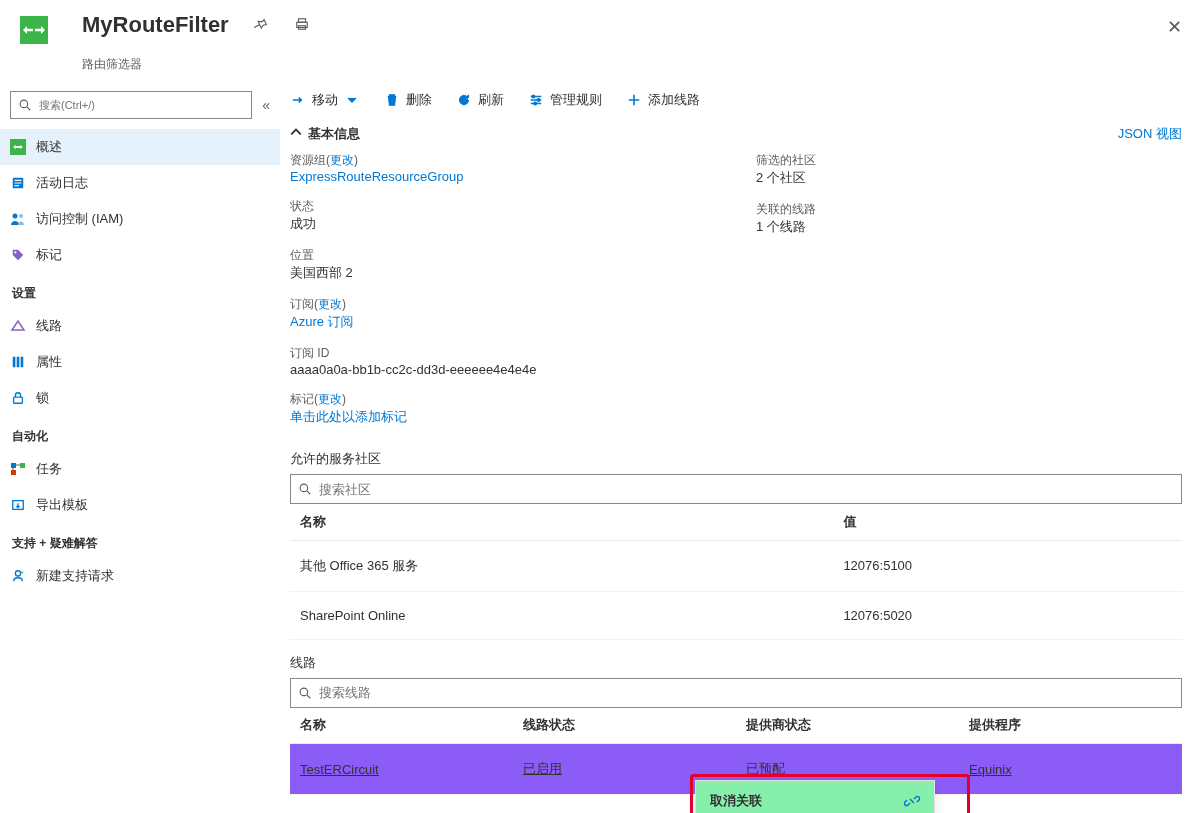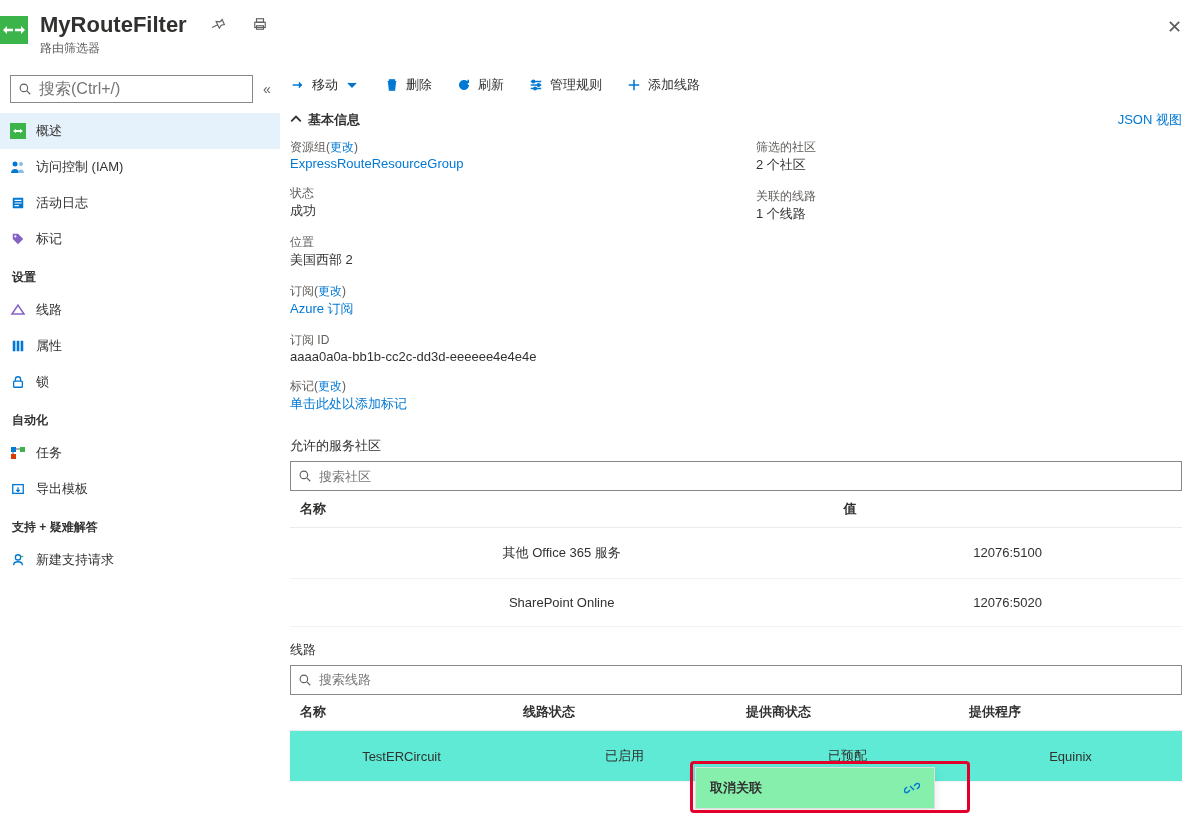--- a/index.html
+++ b/index.html
@@ -1,33 +1,33 @@
 <!DOCTYPE html>
 <html><head>
 <meta charset="utf-8">
 <style>
   * { box-sizing: border-box; margin: 0; padding: 0; }
   body { font-family: "Segoe UI", "Microsoft YaHei", sans-serif; font-size: 13px; color: #323130; background: #fff; width:1200px; }
   .root { display: flex; flex-direction: column; height: 813px; }
-  .header { display: flex; align-items: flex-start; padding: 12px 14px 8px 0; }
+  .header { display: flex; align-items: flex-start; padding: 12px 14px 8px 20px; gap: 22px; }
   .header .logo { width: 28px; height: 28px; background: #3bb44a; position: relative; overflow: hidden; margin-top: 4px; }
   .header .logo::before, .header .logo::after { content: ""; position: absolute; background: #fff; }
   .header .logo::before { top:10px; left:3px; width:10px; height:8px; clip-path: polygon(0 50%,40% 0,40% 35%,100% 35%,100% 65%,40% 65%,40% 100%); }
   .header .logo::after { top:10px; left:15px; width:10px; height:8px; clip-path: polygon(0 35%,60% 35%,60% 0,100% 50%,60% 100%,60% 65%,0 65%); }
   .header .titles { margin-left: 12px; flex: 1; }
   .header .title-row { display: flex; align-items: center; gap: 20px; }
   .header .title { font-size: 22px; font-weight: 600; }
-  .header .subtitle { font-size: 12px; color: #605e5c; margin-top: 2px; }
+  .header .subtitle { font-size: 12px; color: #605e5c; margin-top: 18px; }
   .header .icon-btn { color: #605e5c; cursor: pointer; padding: 4px; }
   .header .close { margin-left: auto; font-size: 18px; }
   .body { display: flex; flex: 1; min-height: 0; }
   .sidebar { width: 280px; padding: 10px 0 0 0; }
   .search-row { display: flex; align-items: center; gap: 10px; padding: 0 10px 10px 10px; }
   .search-box { flex: 1; display: flex; align-items: center; border: 1px solid #8a8886; height: 28px; padding: 0 6px; gap: 6px; }
-  .search-box input { border: none; outline: none; flex: 1; font-size: 16px; }
+  .search-box input { border: none; outline: none; flex: 1; font-size: 11px; }
   .collapse-btn { color: #605e5c; cursor: pointer; font-size: 14px; }
   .nav-item { display: flex; align-items: center; height: 36px; padding: 0 10px; gap: 10px; cursor: pointer; }
   .nav-item.selected { background: #e6f2fb; }
   .nav-group { padding: 12px 12px 6px 12px; font-size: 12px; font-weight: 600; }
   .icon { width: 16px; height: 16px; display: inline-flex; align-items: center; justify-content: center; flex-shrink: 0; }
   .content { flex: 1; display: flex; flex-direction: column; padding: 0 18px 18px 10px; overflow: auto; }
   .toolbar { display: flex; align-items: center; gap: 24px; height: 40px; }
   .tool-item { display: flex; align-items: center; gap: 6px; color: #323130; cursor: pointer; }
   .tool-item .icon svg { stroke: #0078d4; fill:#0078d4;}
   .essentials-hdr { display: flex; align-items: center; height: 30px; }
@@ -37,22 +37,22 @@
   .essentials { display: flex; gap: 40px; padding: 4px 0 10px 0; }
   .ess-col { display: flex; flex-direction: column; gap: 14px; flex: 1; }
   .ess-kv .k { font-size: 12px; color: #605e5c; }
   .ess-kv .v { font-size: 13px; color: #323130; }
   .ess-kv .link { color: #0078d4; cursor: pointer; }
   .section-title { font-size: 13px; margin: 14px 0 6px 0; }
   .wide-search { display: flex; align-items: center; border: 1px solid #8a8886; height: 30px; padding: 6px 6px; gap: 6px; }
   .wide-search input { border: none; outline: none; flex:1; font-size:13px; }
   table { width: 100%; border-collapse: collapse; }
   th { text-align: left; font-weight: 600; height: 36px; padding: 0 10px; border-bottom: 1px solid #edebe9; font-size:13px;}
-  td { height: 36px; padding: 16px 10px; border-bottom: 1px solid #f3f2f1; font-size:13px;text-align:center;}
-  tbody tr:hover, tbody tr.sel { background: #5eead4; }
+  td { height: 36px; padding: 16px 10px; border-bottom: 1px solid #f3f2f1; font-size:13px;}
+  tbody tr:hover, tbody tr.sel { background: #8b5cf6; text-decoration: underline; }
   .ctx-menu { position: absolute; width: 240px; border: 1px solid #e1dfdd; background:#86efac; box-shadow: 0 4px 10px rgba(0,0,0,0.1); font-weight: bold; }
   .ctx-item { display: flex; align-items: center; justify-content: space-between; height: 40px; padding: 0 14px; cursor: pointer; }
   .highlight-box { position: absolute; border: 3px solid #e0002b; border-radius: 4px; pointer-events:none;}
   .rel { position: relative; }
 </style>
 </head>
 <body>
 
 <div class="root">
   <div class="header">
@@ -93,37 +93,37 @@
         <span class="icon">
             <svg width="16" height="16">
               <rect width="16" height="16" fill="#3bb44a"></rect>
               <path d="M3 8l3-2v1h4V6l3 2-3 2V9H6v1z" fill="#fff"></path>
             </svg>
           </span>
         <span>概述</span>
       </div>
       <div class="nav-item">
         <span class="icon">
+            <svg width="14" height="14" viewBox="0 0 16 16" fill="#0078d4">
+              <rect x="2" y="2" width="12" height="12" rx="1"></rect>
+              <path d="M4 5h8M4 8h8M4 11h5" stroke="#fff" stroke-width="1.3"></path>
+            </svg>
+          </span>
+        <span>活动日志</span>
+      </div>
+      <div class="nav-item">
+        <span class="icon">
             <svg width="16" height="14" viewBox="0 0 16 14" fill="#0078d4">
               <circle cx="5" cy="4" r="2.5"></circle>
               <path d="M1 13c0-2.5 2-4 4-4s4 1.5 4 4z"></path>
               <circle cx="11" cy="4" r="2" fill="#83beec"></circle>
               <path d="M8 13c0-2 1.5-3.5 3-3.5s3 1.5 3 3.5z" fill="#83beec"></path>
             </svg>
           </span>
         <span>访问控制 (IAM)</span>
-      </div>
-      <div class="nav-item">
-        <span class="icon">
-            <svg width="14" height="14" viewBox="0 0 16 16" fill="#0078d4">
-              <rect x="2" y="2" width="12" height="12" rx="1"></rect>
-              <path d="M4 5h8M4 8h8M4 11h5" stroke="#fff" stroke-width="1.3"></path>
-            </svg>
-          </span>
-        <span>活动日志</span>
       </div>
       <div class="nav-item">
         <span class="icon">
             <svg width="14" height="14" viewBox="0 0 16 16" fill="#8661c5">
               <path d="M2 2h6l6 6-6 6-6-6z"></path>
               <circle cx="5" cy="5" r="1.2" fill="#fff"></circle>
             </svg>
           </span>
         <span>标记</span>
       </div>

